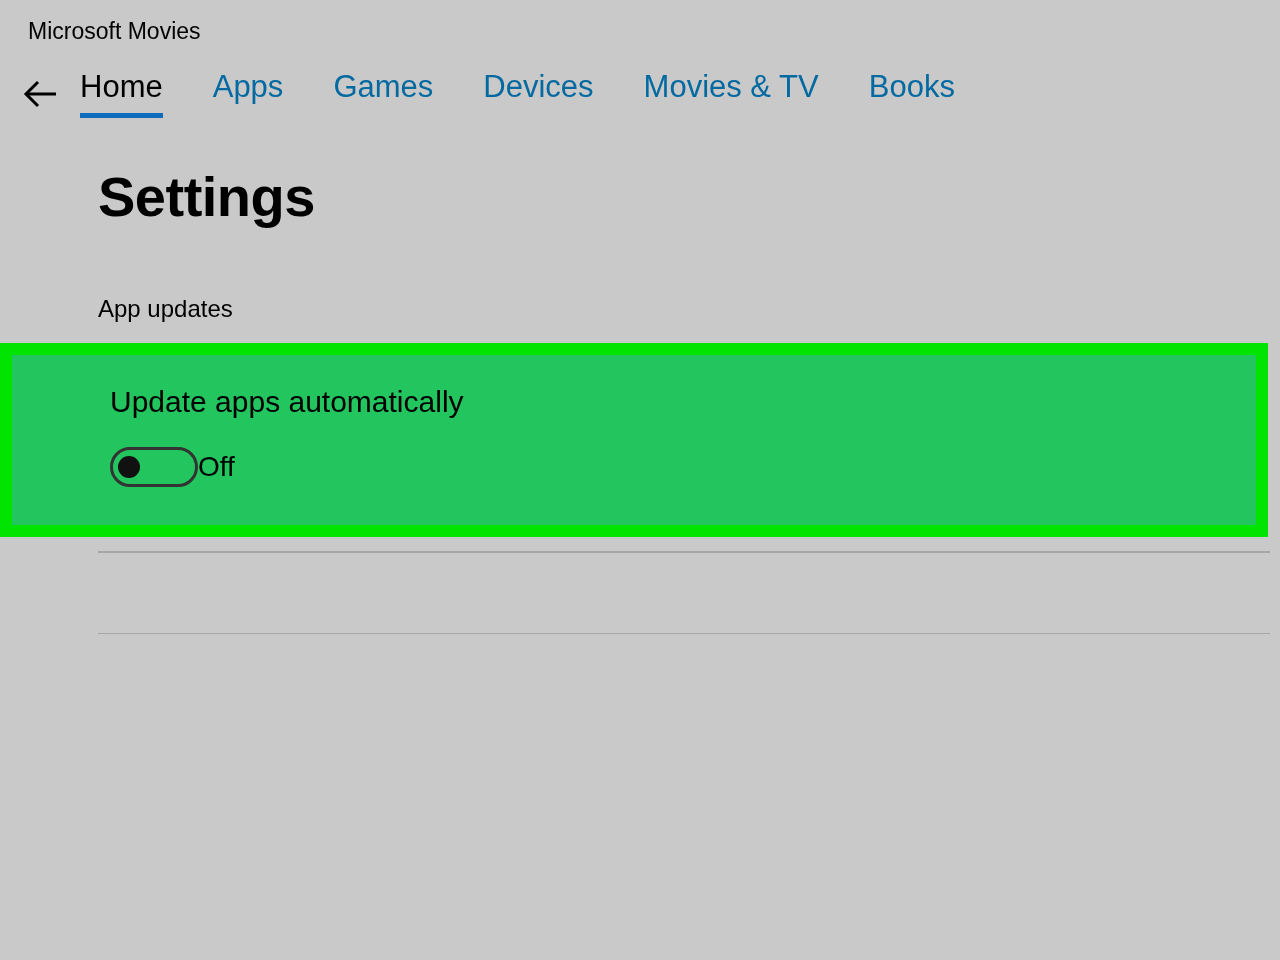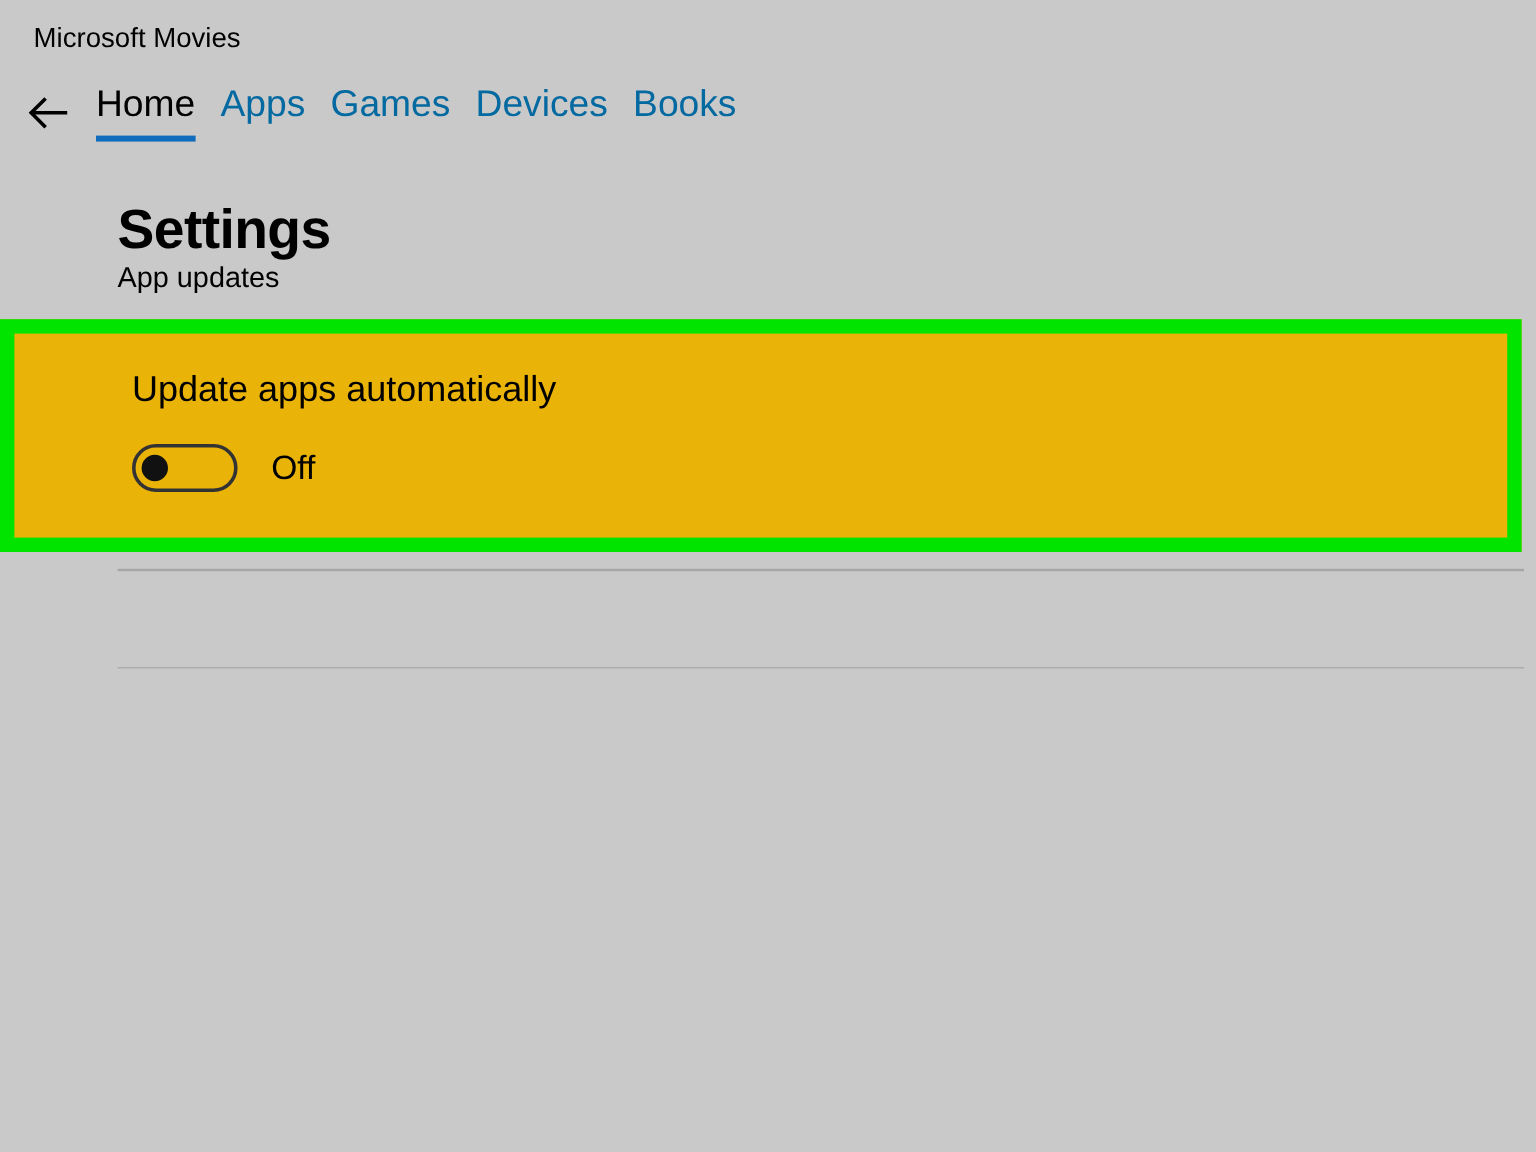--- a/index.html
+++ b/index.html
@@ -26,66 +26,66 @@
     .back-btn {
       width: 80px;
       display: flex;
       align-items: center;
       justify-content: center;
       cursor: pointer;
     }
     .back-btn svg { display: block; }
     .tabs {
       display: flex;
-      gap: 21px;
+      gap: 50px;
       align-items: baseline;
     }
     .tab {
       font-size: 31px;
       font-weight: 400;
       color: #0369a1;
       cursor: pointer;
       padding-bottom: 8px;
     }
     .tab.active {
       color: #000;
       border-bottom: 5px solid #0f6cbd;
     }
     .content {
       padding-left: 98px;
       padding-right: 0;
     }
     .page-title {
-      font-size: 46px;
+      font-size: 56px;
       font-weight: 700;
       margin-top: 22px;
+      margin-bottom: 66px;
       letter-spacing: -0.5px;
     }
     .section-heading {
       font-size: 24px;
       font-weight: 400;
       margin-bottom: 20px;
     }
     .highlight-box {
       border: 12px solid #00e400;
-      background: #eab308;
+      background: #22c55e;
       margin-left: -98px;
       margin-right: 12px;
       padding: 30px 0 38px 98px;
       margin-top: 12px;
     }
     .setting-label {
       font-size: 30px;
       font-weight: 400;
       margin-bottom: 28px;
     }
     .toggle-row {
       display: flex;
       align-items: center;
-      gap: 28px;
     }
     .toggle {
       width: 88px;
       height: 40px;
       border-radius: 20px;
       position: relative;
       cursor: pointer;
     }
     .toggle.off {
       border: 3px solid #333;
@@ -144,20 +144,21 @@
         <line x1="4" y1="15" x2="34" y2="15" stroke="#000" stroke-width="3"></line>
         <polyline points="16,3 4,15 16,27" fill="none" stroke="#000" stroke-width="3"></polyline>
       </svg>
     </span>
   </div>
   <div class="tabs">
     <div class="tab active">Home</div>
     <div class="tab">Apps</div>
     <div class="tab">Games</div>
     <div class="tab">Devices</div>
+    <div class="tab">Movies &amp; TV</div>
     <div class="tab">Books</div>
   </div>
 </div>
 
 <div class="content">
   <h1 class="page-title">Settings</h1>
 
   <h2 class="section-heading">App updates</h2>
 
   <div class="highlight-box">

